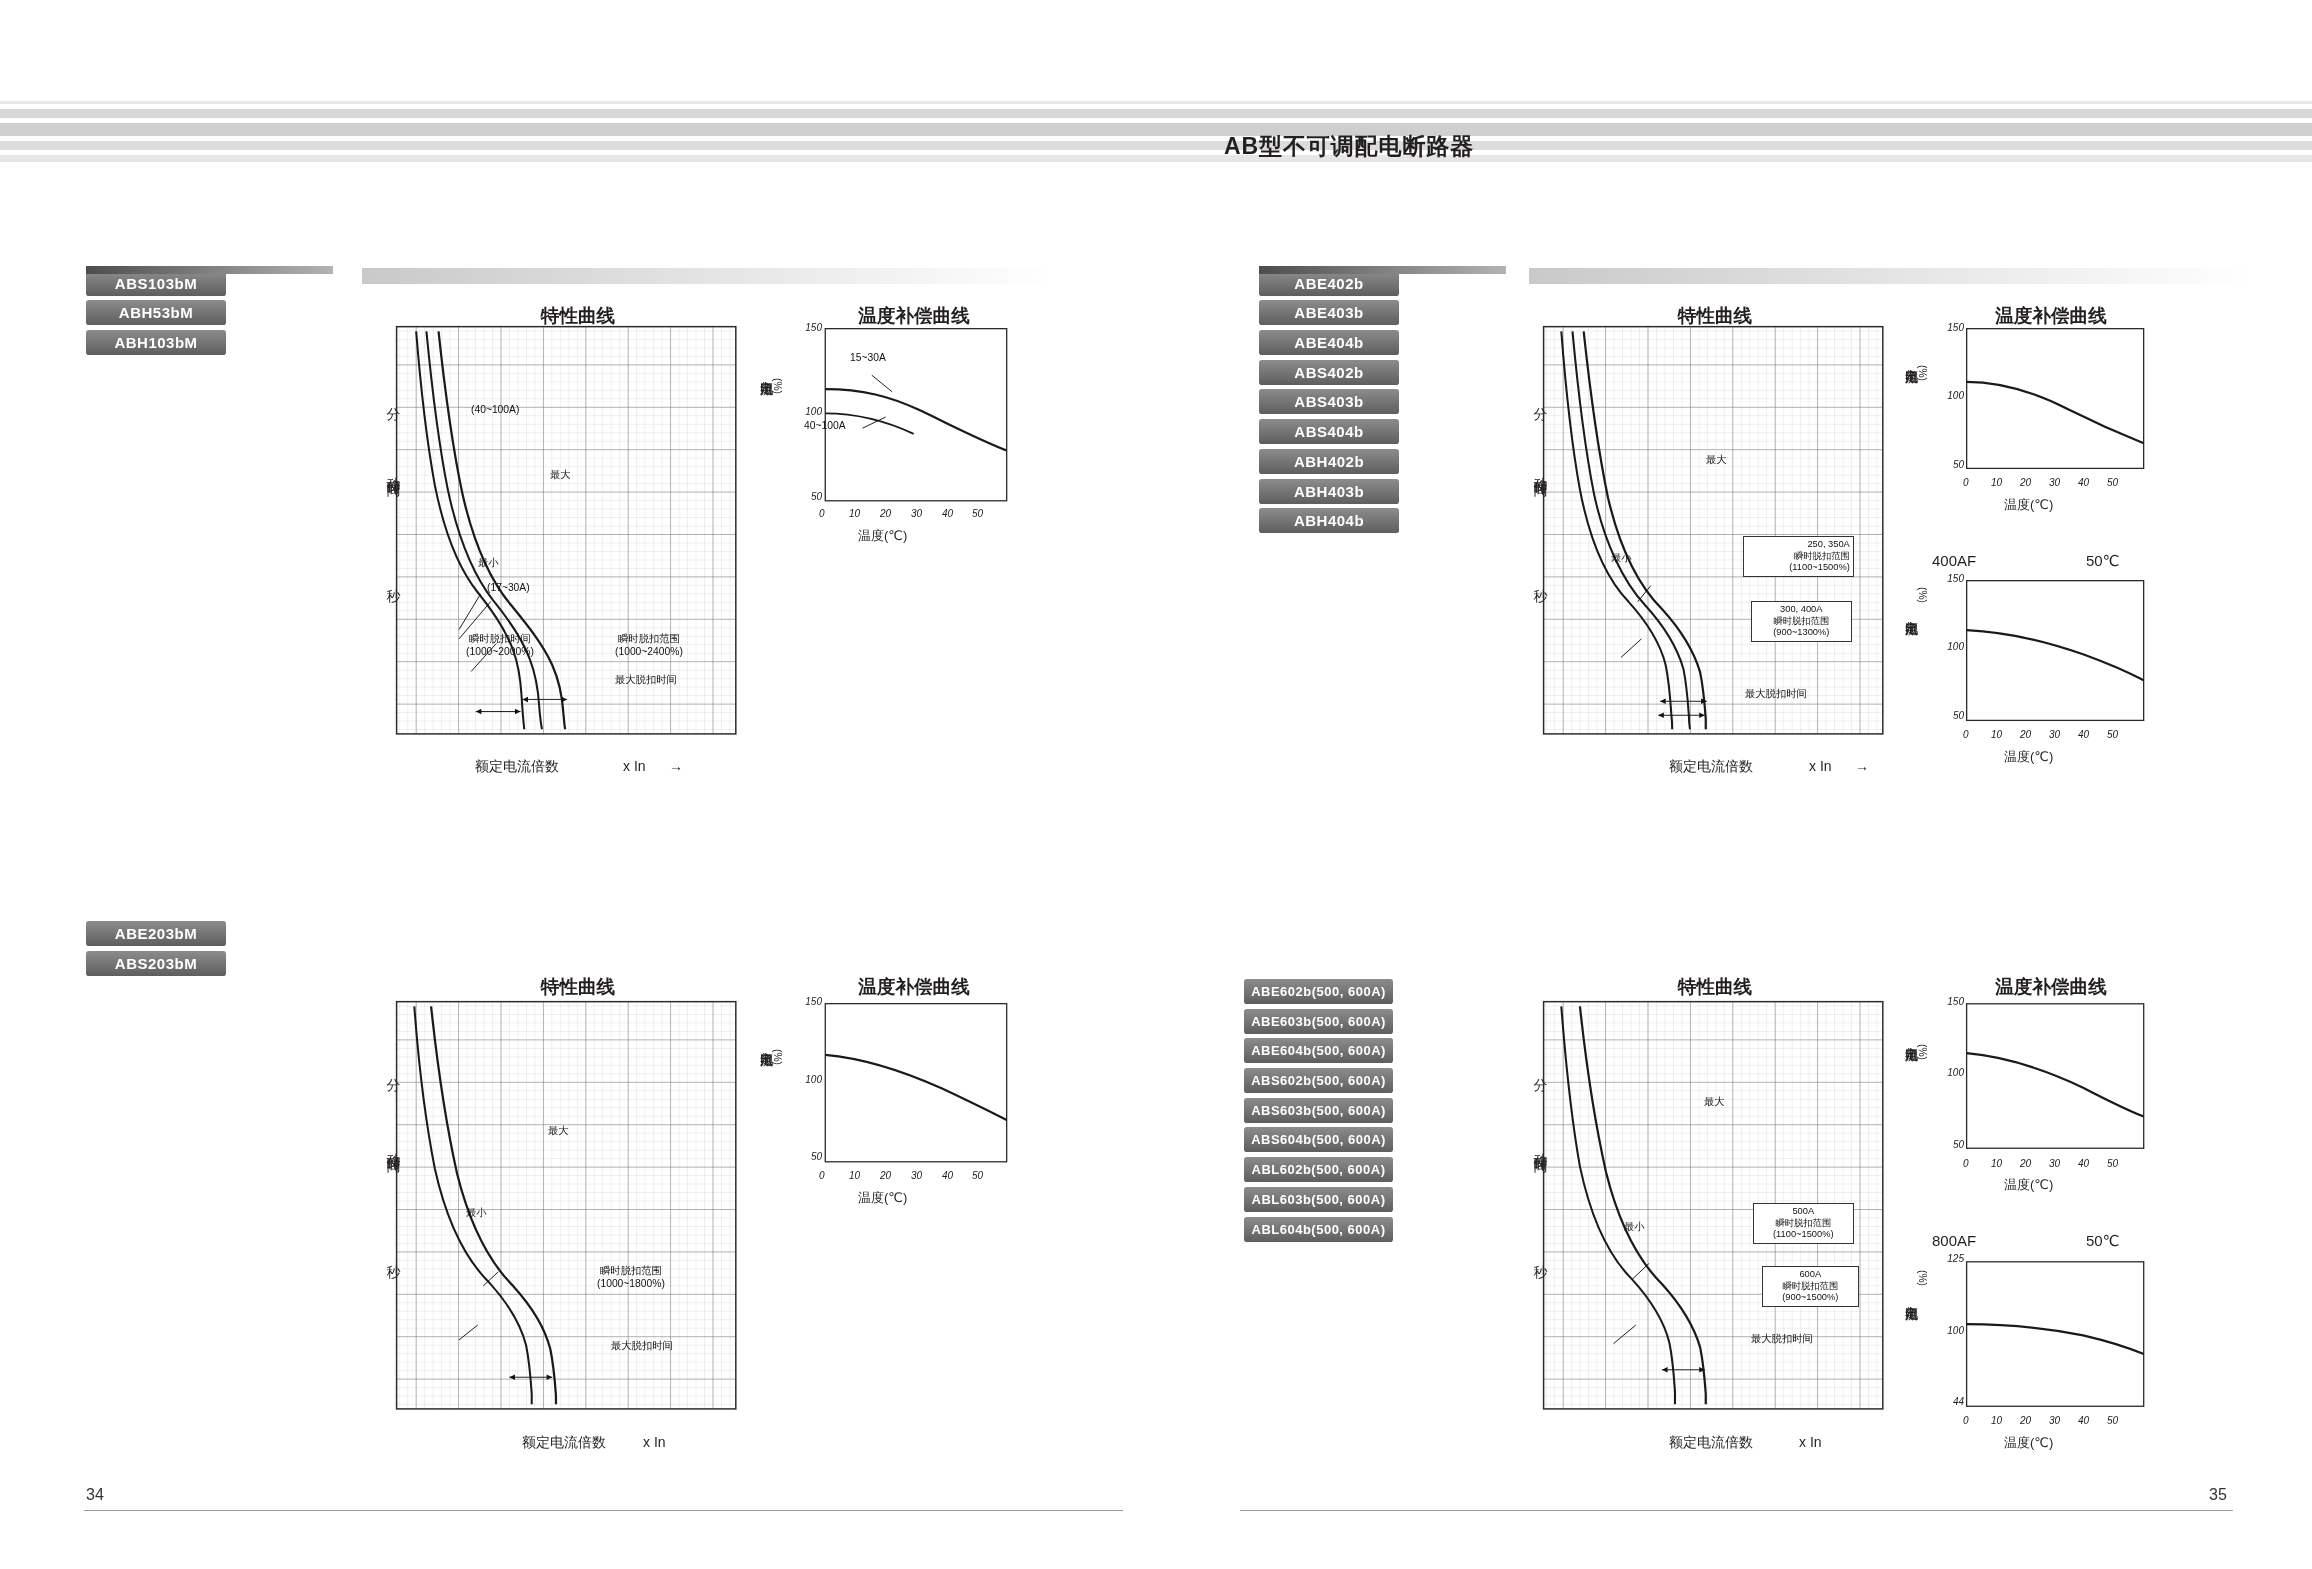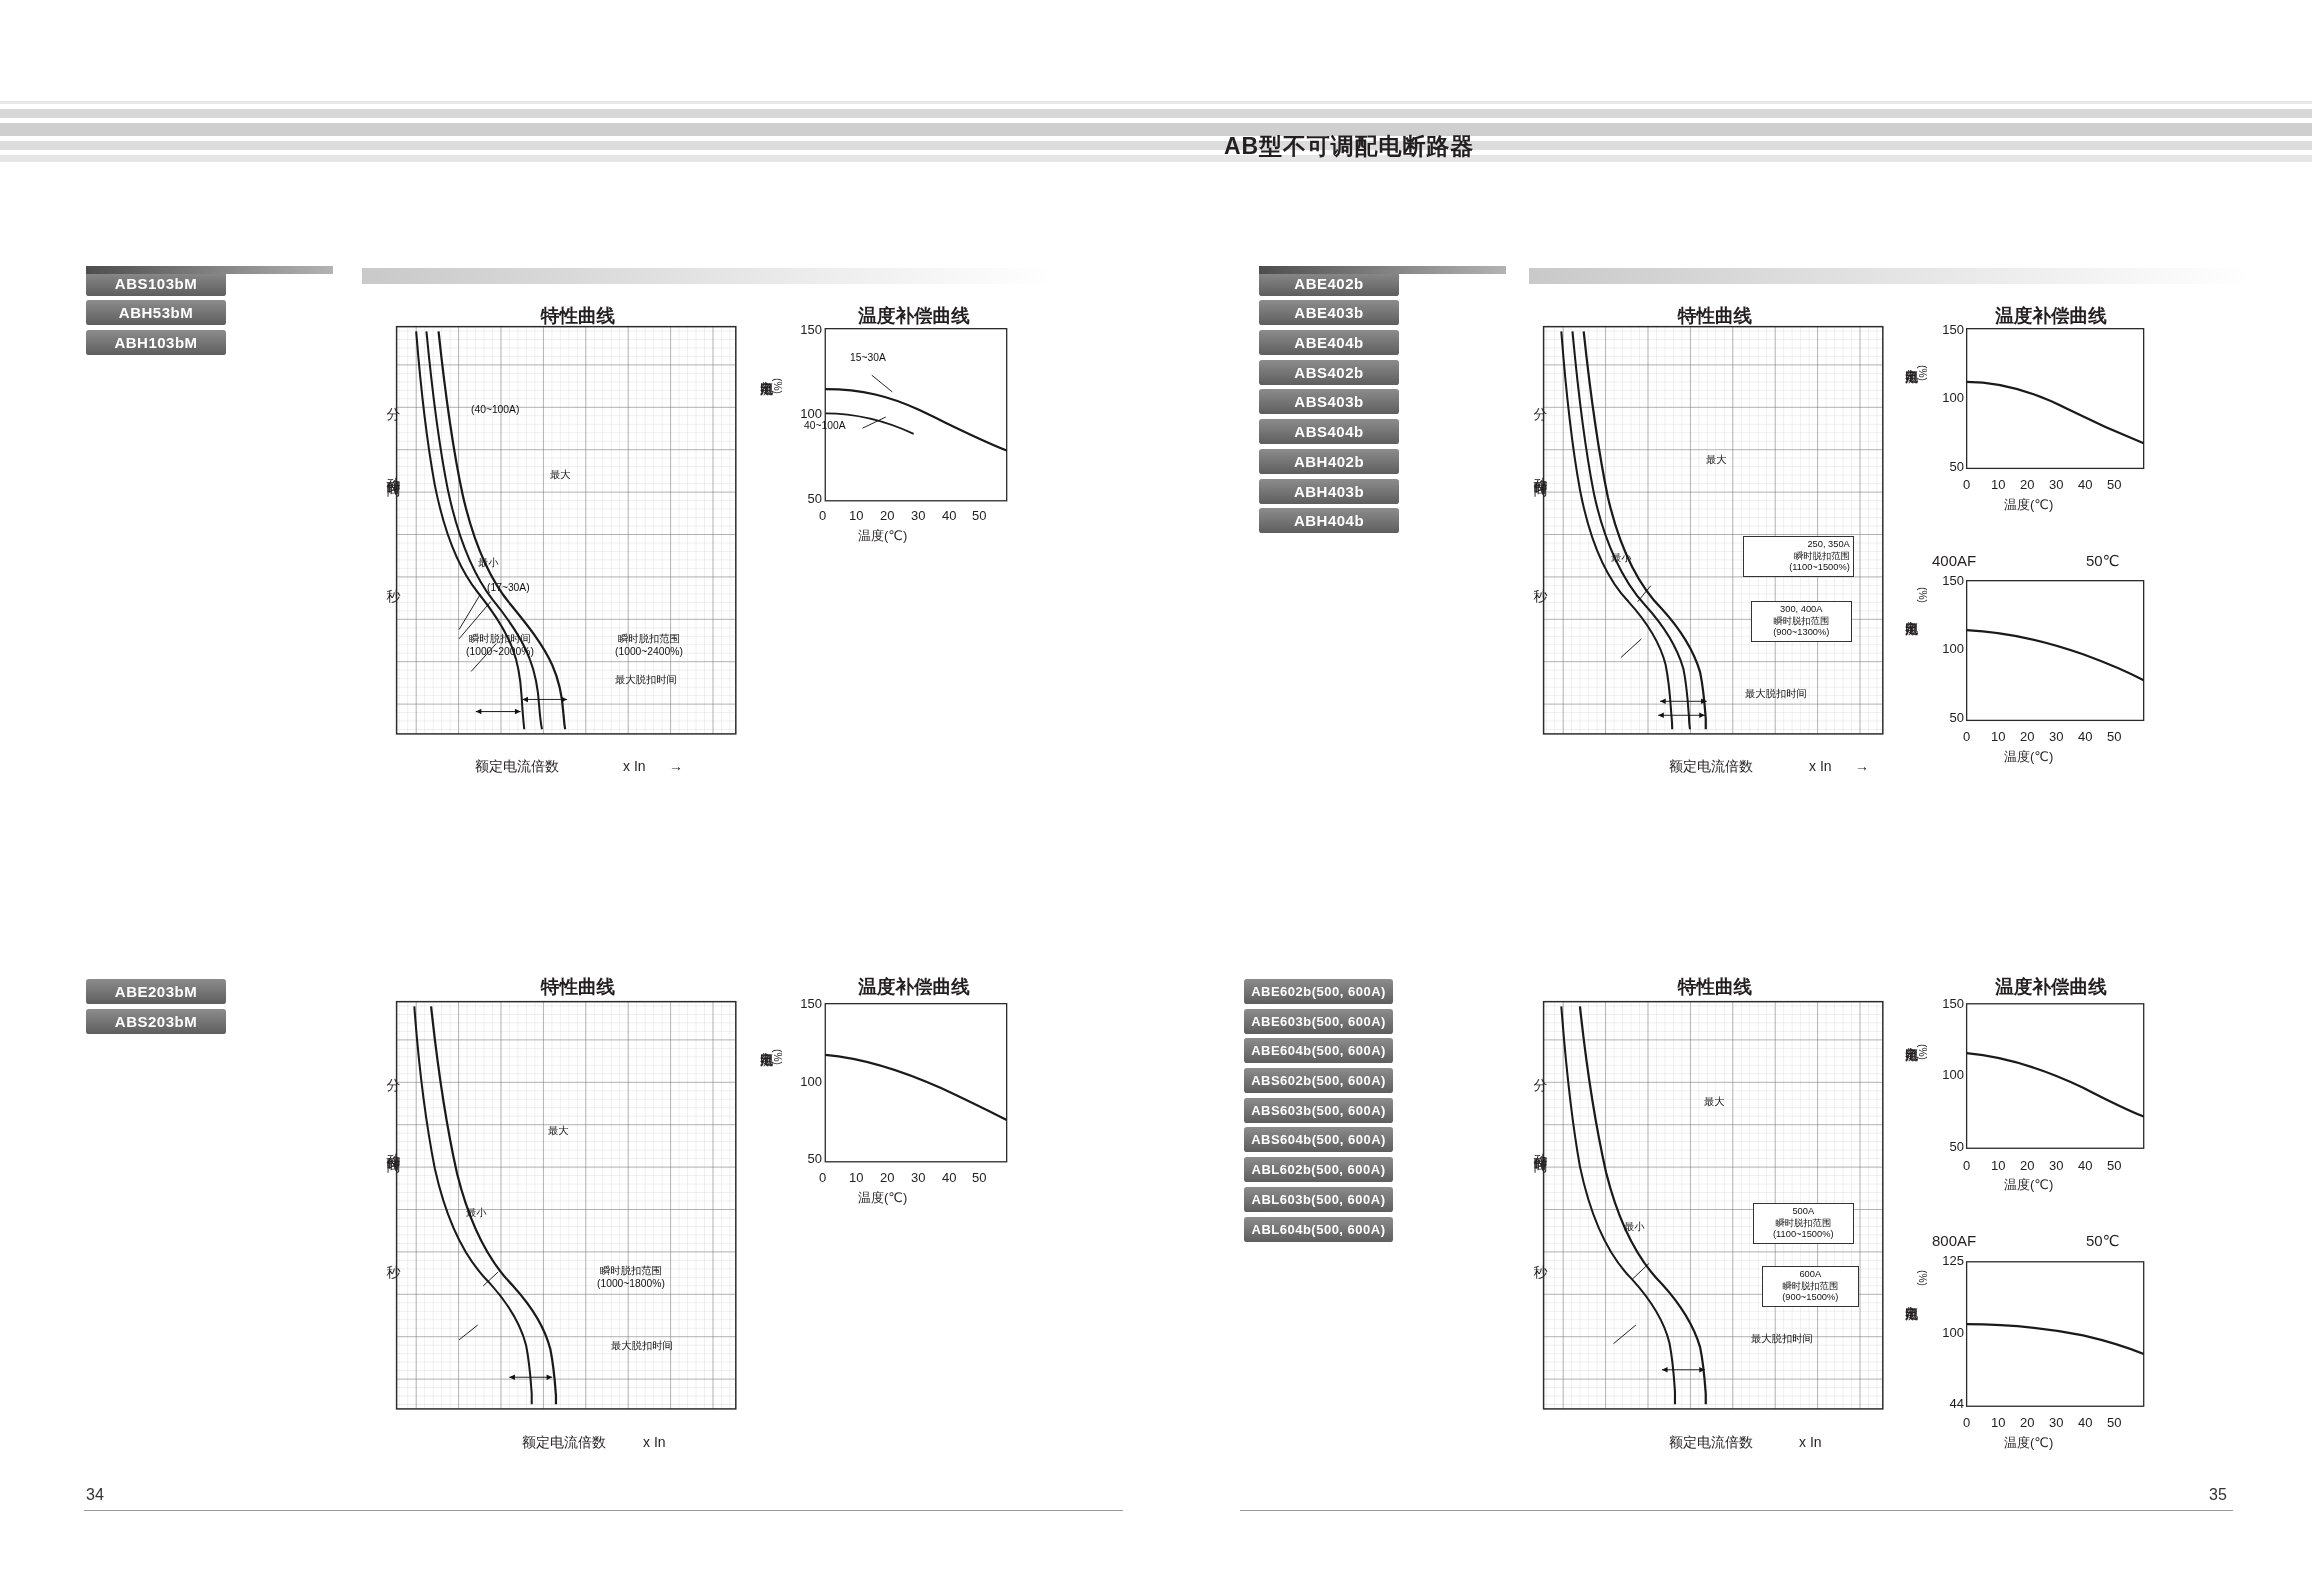--- a/index.html
+++ b/index.html
@@ -34,21 +34,21 @@
      background:linear-gradient(to bottom,#8c8c8c,#5e5e5e);
      border-radius:2.8px;color:#fff;font-size:15px;font-weight:bold;
      display:flex;align-items:center;justify-content:center;letter-spacing:0.5px;}
   .tag.wide{width:149px;font-size:13px;}
   .gradbar{position:absolute;height:16px;
      background:linear-gradient(to right,#c9c9c9,#ffffff);}
   
   .chart-title{position:absolute;font-size:18.6px;font-weight:bold;text-align:center;}
   .axis-label{position:absolute;font-size:14px;}
   .axis-label.vert{writing-mode:vertical-rl;text-orientation:mixed;}
-  .tick{position:absolute;font-size:13px;color:#222;}
+  .tick{position:absolute;font-size:10px;color:#222;font-style:italic;}
   .tick.r{text-align:right;}
   .ann{position:absolute;font-size:10.3px;line-height:1.25;color:#111;}
   .annbox{position:absolute;font-size:9.3px;line-height:1.25;color:#111;
       border:0.9px solid #333;background:#fff;padding:1.9px 2.8px;text-align:center;}
   .smalltitle{position:absolute;font-size:15px;}
   svg{display:block;}
 </style>
 </head>
 <body>
 
@@ -234,21 +234,21 @@
 <div class="tick" style="left:1963px;top:729px;">0</div>
 <div class="tick" style="left:1991px;top:729px;">10</div>
 <div class="tick" style="left:2020px;top:729px;">20</div>
 <div class="tick" style="left:2049px;top:729px;">30</div>
 <div class="tick" style="left:2078px;top:729px;">40</div>
 <div class="tick" style="left:2107px;top:729px;">50</div>
 <div class="axis-label vert" style="left:1902px;top:611px;font-size:13px;">额定电流</div>
 <div class="axis-label vert" style="left:1917px;top:587px;font-size:10.3px;">(%)</div>
 <div class="axis-label" style="left:2004px;top:748px;font-size:13px;">温度(℃)</div>
 
-<div class="tagbar" style="left:86px;top:979px;">
+<div class="tagbar" style="left:86px;top:921px;">
   <div class="tag" style="margin-top:0;">ABE203bM</div>
   <div class="tag">ABS203bM</div>
 </div>
 
 <div class="chart-title" style="left:438px;top:974px;width:280px;">特性曲线</div>
 <div class="chart-title" style="left:774px;top:974px;width:280px;">温度补偿曲线</div>
 
 <div>
   <svg width="392" height="438" style="position:absolute;left:373px;top:997px;" viewBox="0 0 420 470">
     <defs>

